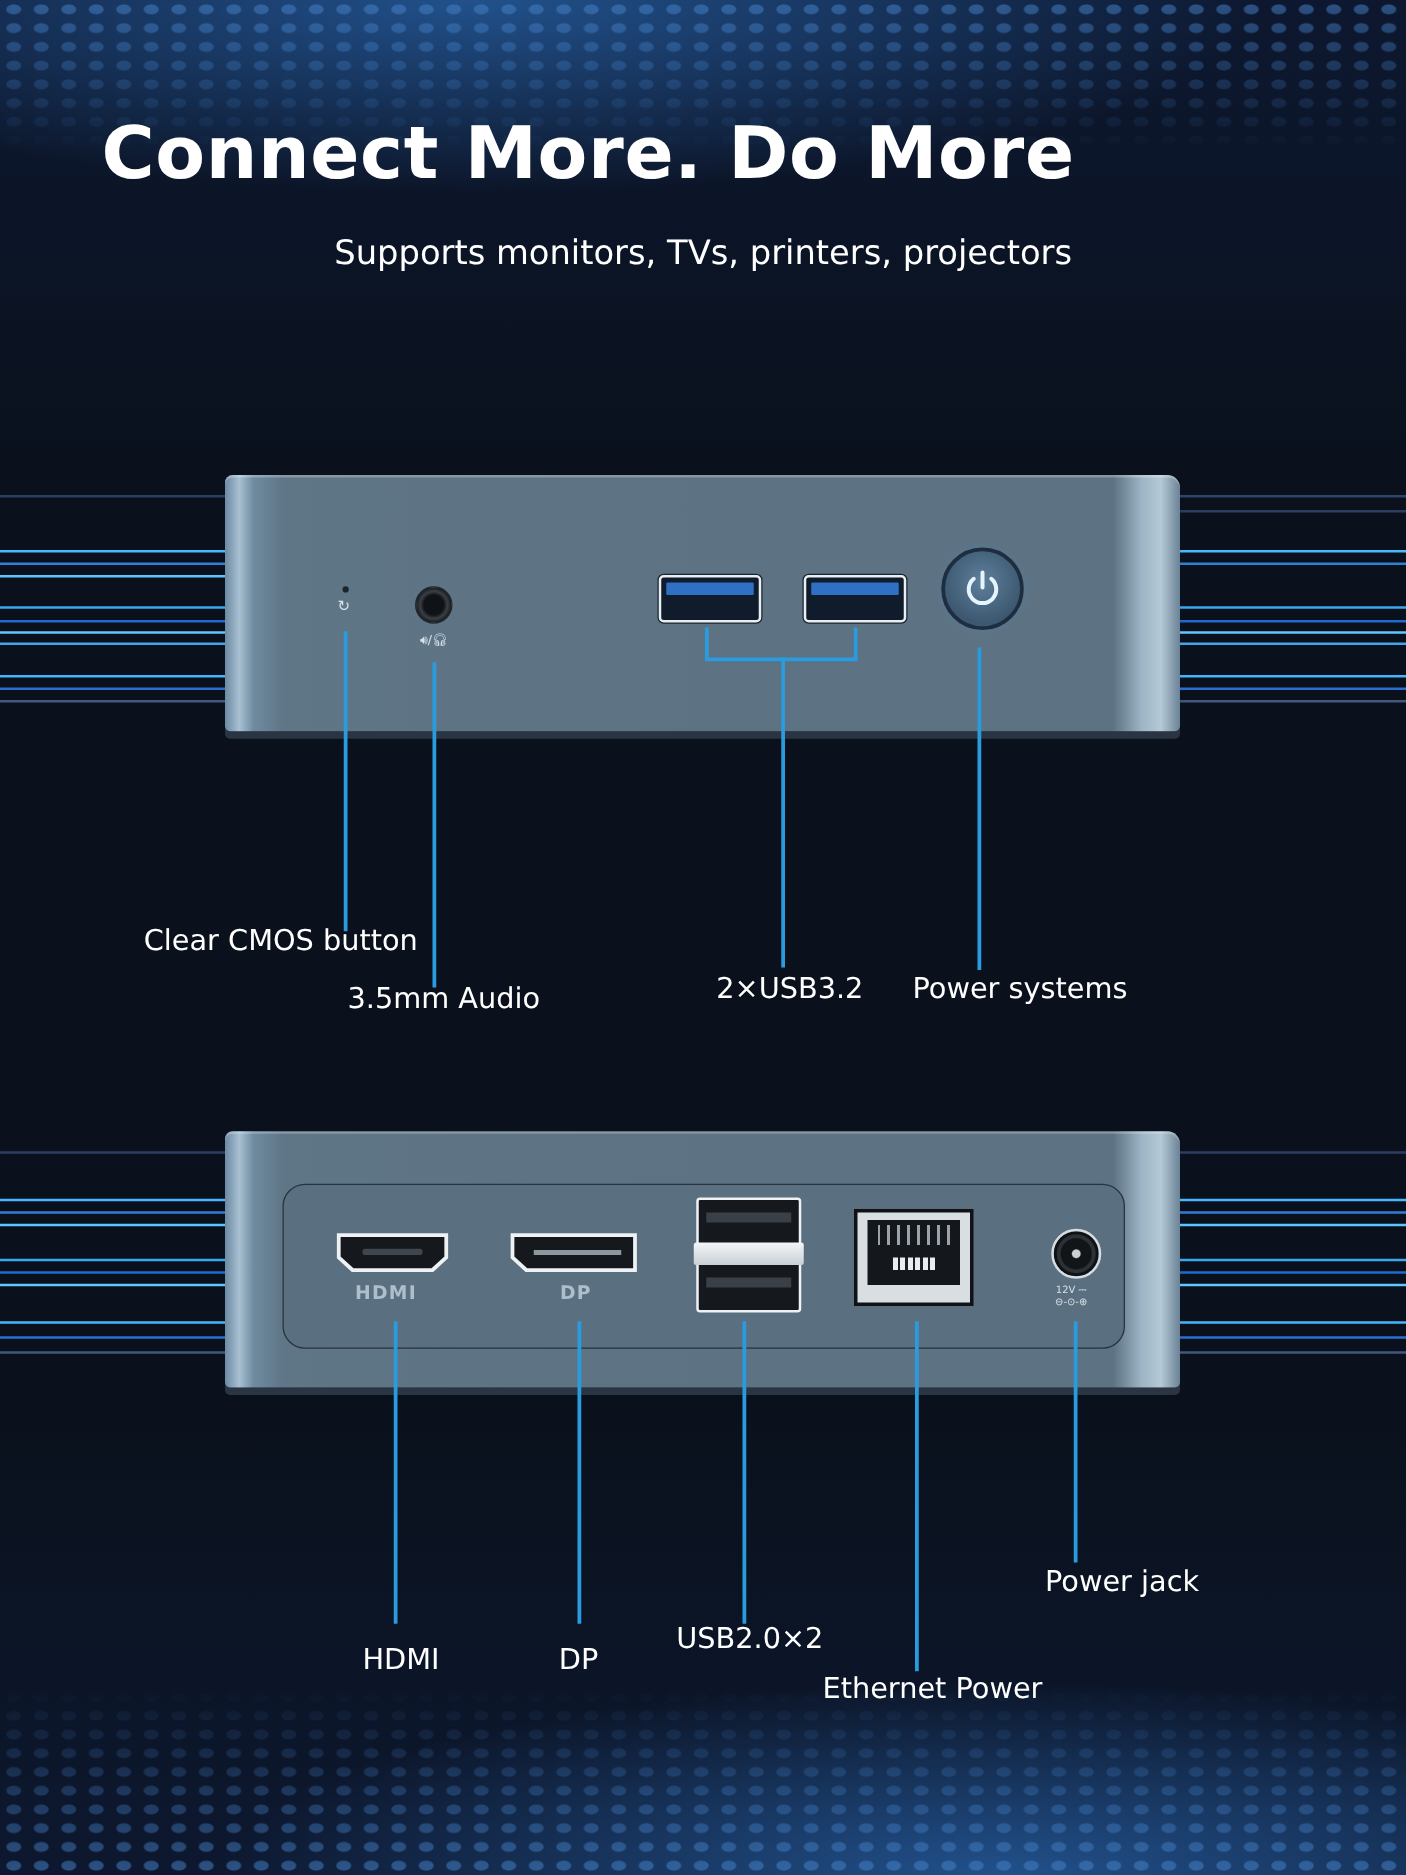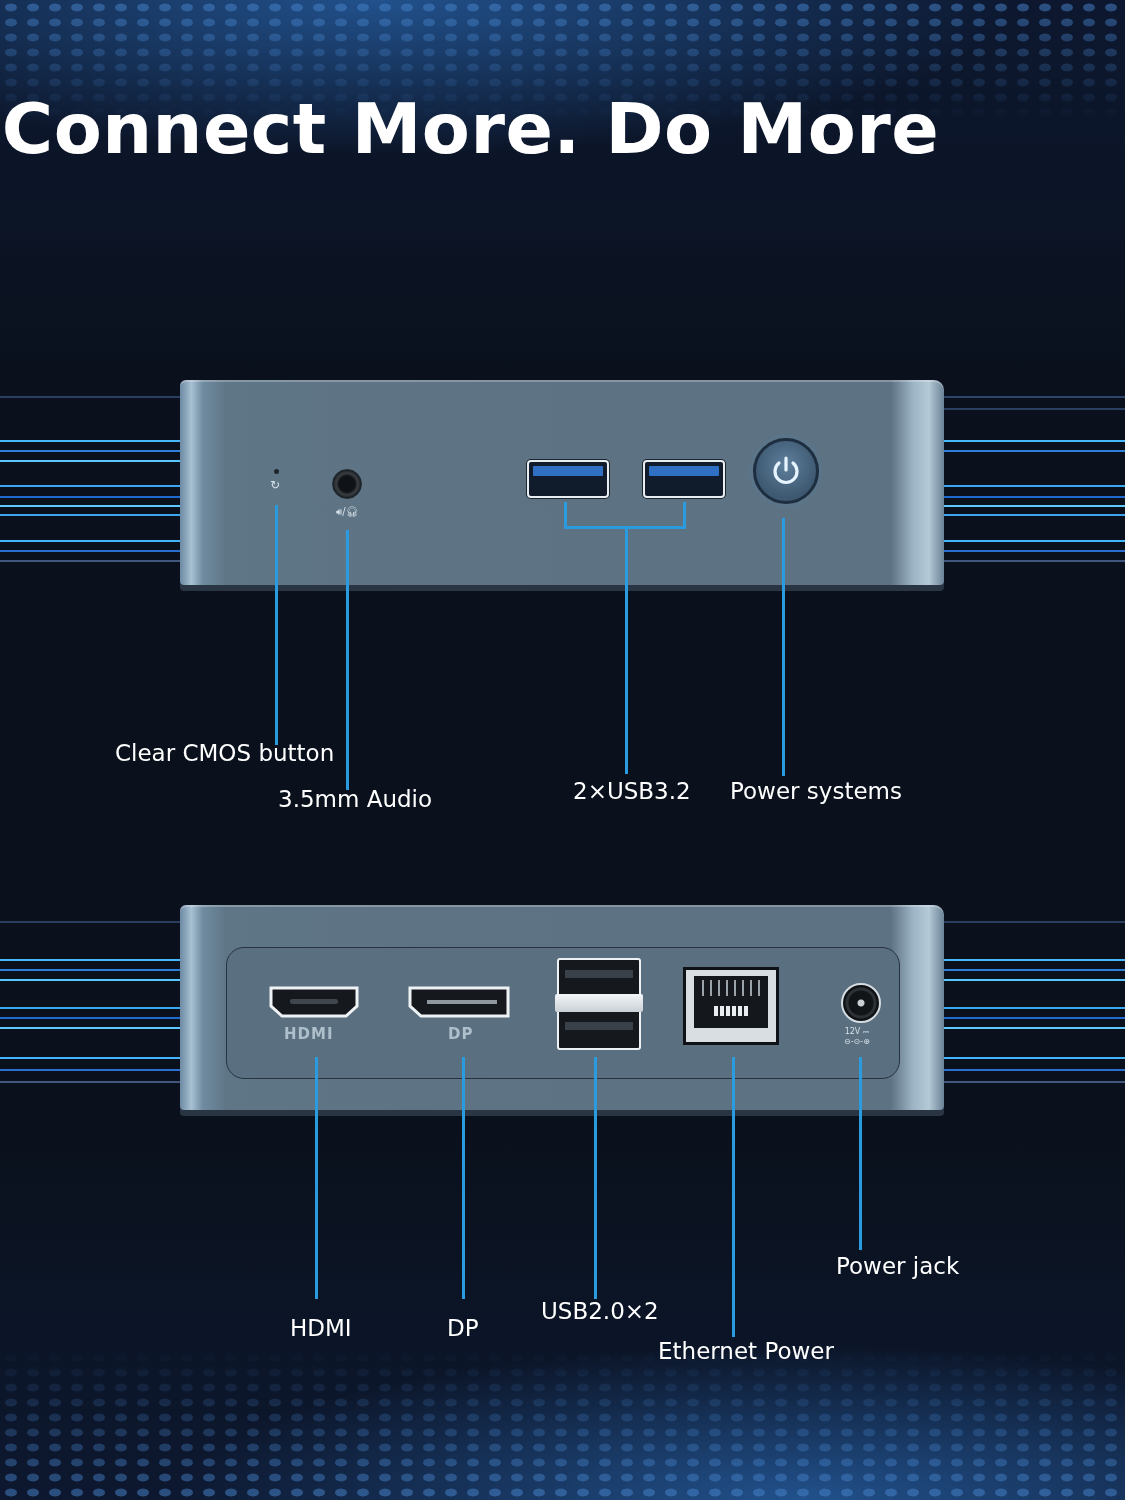--- a/index.html
+++ b/index.html
@@ -23,21 +23,21 @@
   }
   .dots.top { top:0; height:120px;
     -webkit-mask-image: linear-gradient(180deg, #000 0%, rgba(0,0,0,0) 100%);
     mask-image: linear-gradient(180deg, #000 0%, rgba(0,0,0,0) 100%); }
   .dots.bottom { bottom:0; height:150px;
     -webkit-mask-image: linear-gradient(0deg, #000 0%, rgba(0,0,0,0) 100%);
     mask-image: linear-gradient(0deg, #000 0%, rgba(0,0,0,0) 100%); }
 
   .title {
     position:absolute; top:88px; left:0; width:941px; text-align:center;
-    font-size:70px; font-weight:bold; letter-spacing:0.5px;
+    font-size:58px; font-weight:bold; letter-spacing:0.5px;
   }
   .subtitle {
     position:absolute; top:186px; left:0; width:1125px; text-align:center;
     font-size:27px; line-height:34px;
   }
   .subtitle span { display:block; }
 
   
   .streaks { position:absolute; height:200px; }
   .streaks i { position:absolute; left:0; right:0; height:2px; display:block; }
@@ -155,20 +155,21 @@
   <i style="top:92px; background:#3aa7f0"></i>
   <i style="top:102px; background:#1f6ad0"></i>
   <i style="top:112px; background:#5ec8ff"></i>
   <i style="top:142px; background:#45b5fb"></i>
   <i style="top:154px; background:#2a6fcf"></i>
   <i style="top:166px; background:rgba(120,160,220,0.5)"></i>
 </div>
 
 <div class="title">Connect More. Do More</div>
 <div class="subtitle">
+  <span>Supports monitors, TVs, printers, projectors</span>
 </div>
 
 <div class="device front">
   <div class="cmos-dot"></div>
   <div class="cmos-icon">↻</div>
   <div class="audio-jack"></div>
   <div class="audio-icon">🔊︎/🎧︎</div>
   <div class="usb3 a"></div>
   <div class="usb3 b"></div>
   <div class="power-btn">

